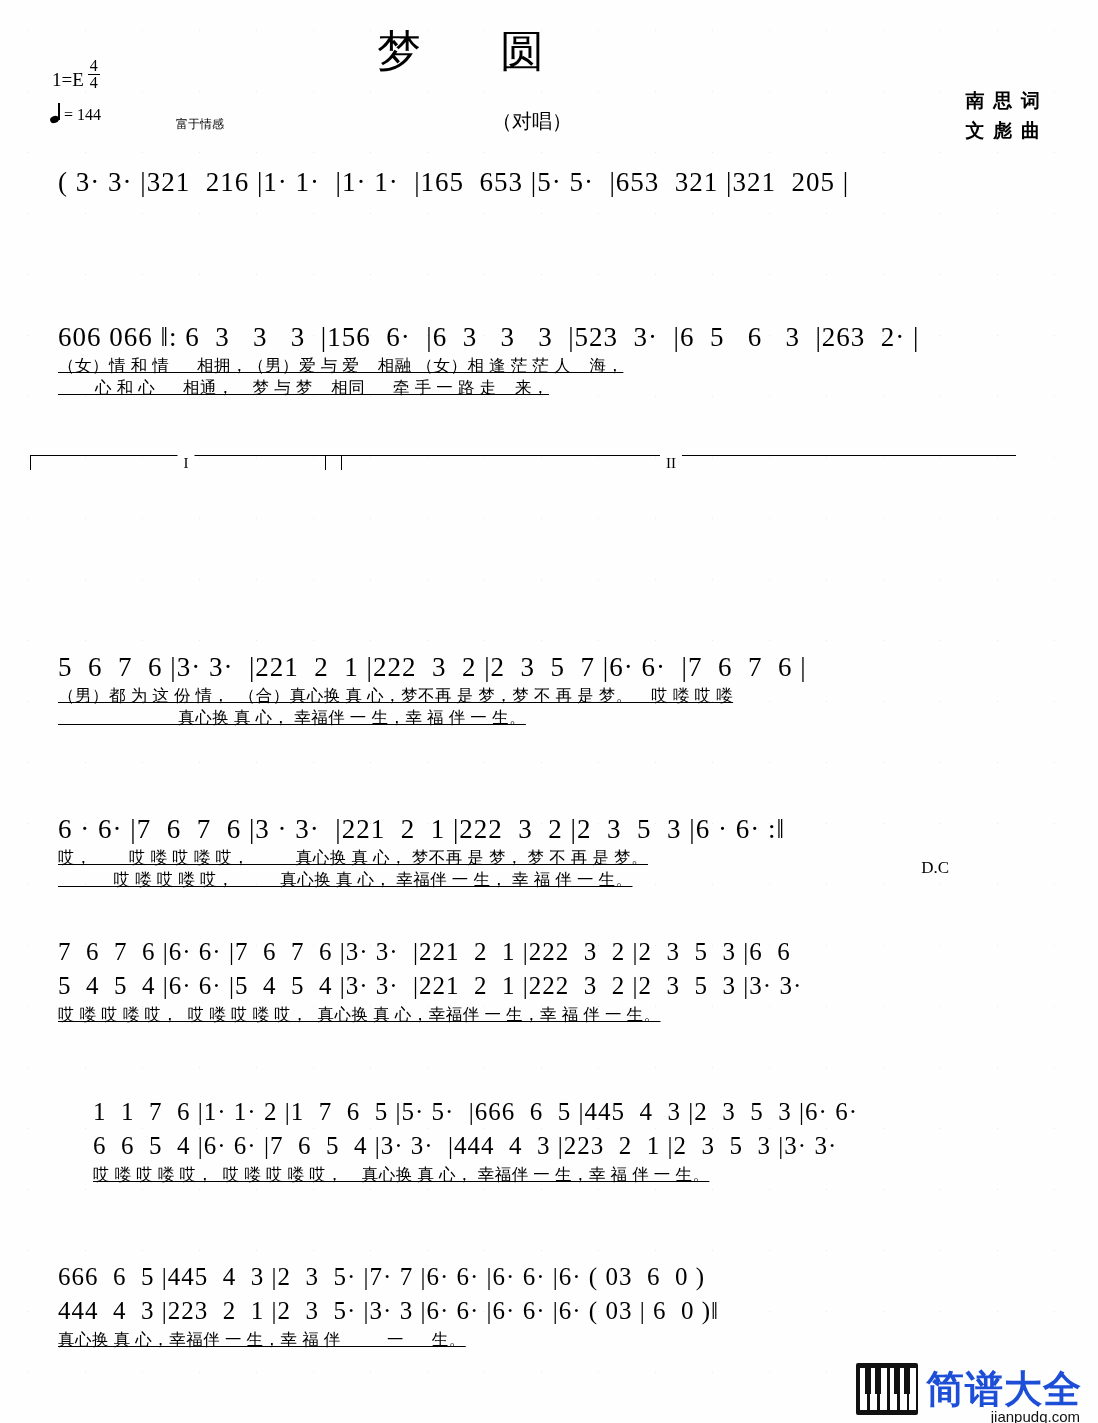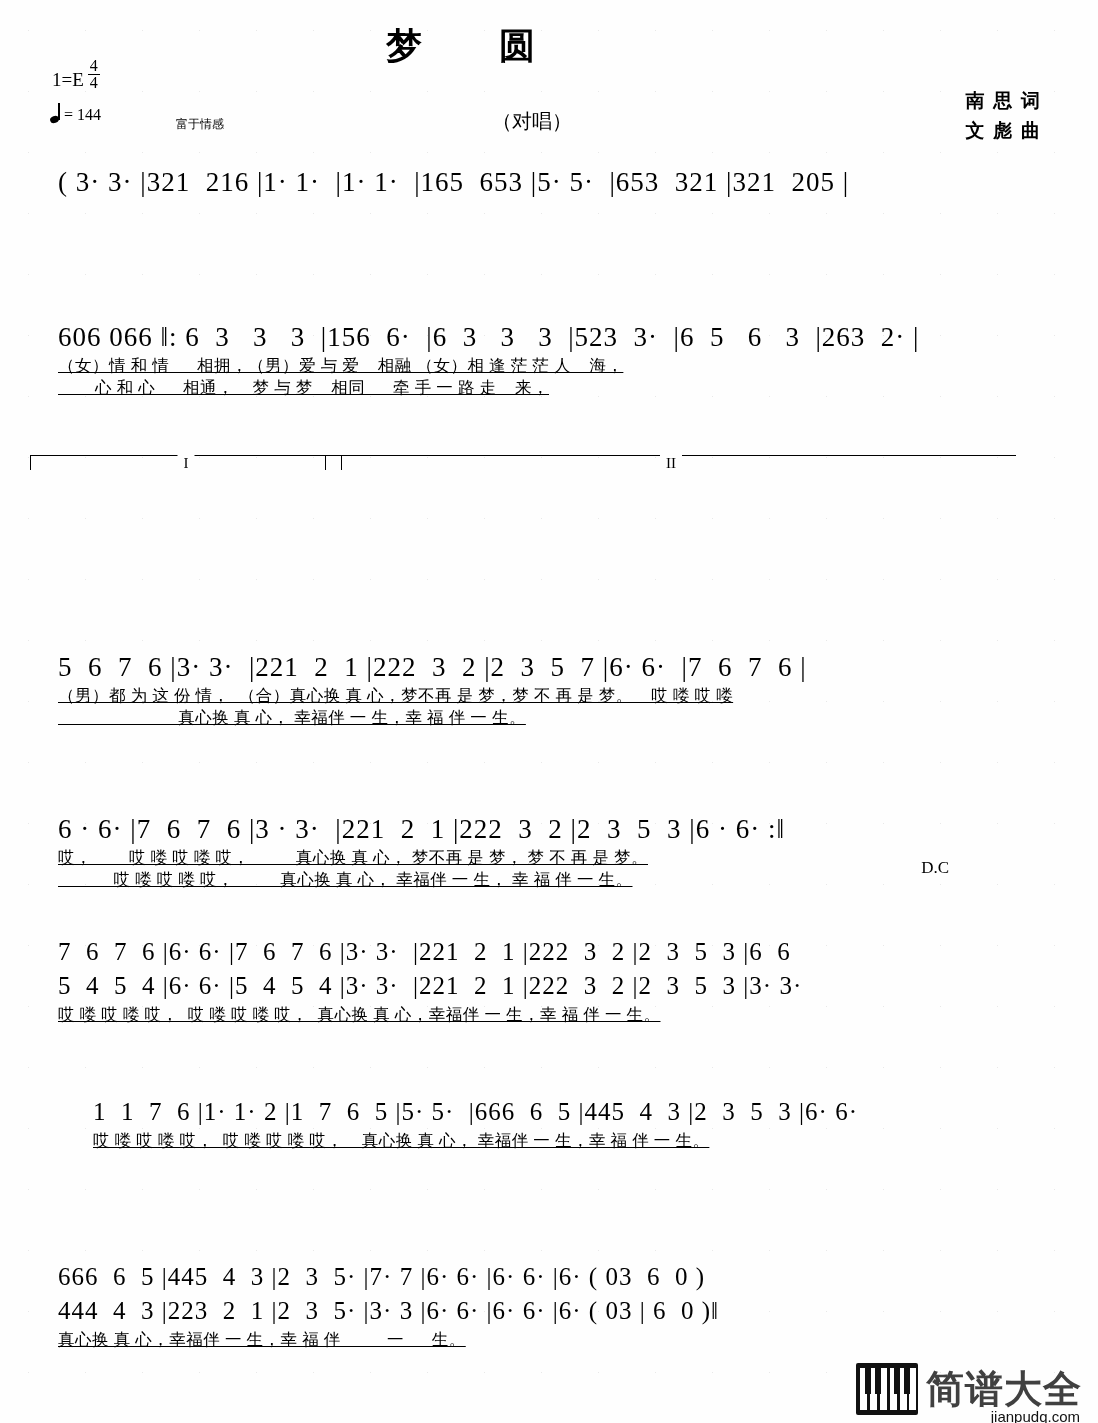--- a/index.html
+++ b/index.html
@@ -21,22 +21,22 @@
     height: 1423px;
     background: #fefefe;
   }
   
   .title {
     position: absolute;
     top: 22px;
     left: 0;
     width: 921px;
     text-align: center;
-    font-size: 36px;
-    font-weight: bold;
+    font-size: 44px;
+    font-weight: normal;
     letter-spacing: 34px;
     text-indent: 34px;
     font-family: "Liberation Serif", serif;
   }
   .key-sig {
     position: absolute;
     left: 52px;
     top: 58px;
     font-size: 19px;
     font-family: "Liberation Serif", serif;
@@ -185,21 +185,21 @@
   .piano .bk {
     position: absolute;
     top: 4px;
     width: 6px;
     height: 27px;
     background: #111;
   }
   .logo-text {
     font-size: 38px;
     font-weight: bold;
-    color: #404040;
+    color: #1d4ed8;
     letter-spacing: 1px;
     font-family: "Liberation Serif", serif;
   }
   .logo-url {
     position: absolute;
     right: 18px;
     bottom: -2px;
     font-size: 15px;
     color: #111;
     font-family: "Liberation Sans", sans-serif;
@@ -275,20 +275,21 @@
   </div>
 
   <div class="system" style="top:935px;">
     <div class="notes small">7  6  7  6 |6· 6· |7  6  7  6 |3· 3·  |221  2  1 |222  3  2 |2  3  5  3 |6  6</div>
     <div class="notes small">5  4  5  4 |6· 6· |5  4  5  4 |3· 3·  |221  2  1 |222  3  2 |2  3  5  3 |3· 3·</div>
     <div class="lyrics">哎 喽 哎 喽 哎，  哎 喽 哎 喽 哎，  真心换 真 心，幸福伴 一 生，幸 福 伴 一 生。</div>
   </div>
 
   <div class="system" style="top:1095px;padding-left:35px;">
     <div class="notes small">1  1  7  6 |1· 1· 2 |1  7  6  5 |5· 5·  |666  6  5 |445  4  3 |2  3  5  3 |6· 6·</div>
+    <div class="notes small">6  6  5  4 |6· 6· |7  6  5  4 |3· 3·  |444  4  3 |223  2  1 |2  3  5  3 |3· 3·</div>
     <div class="lyrics">哎 喽 哎 喽 哎，  哎 喽 哎 喽 哎，    真心换 真 心， 幸福伴 一 生，幸 福 伴 一 生。</div>
   </div>
 
   <div class="system" style="top:1260px;">
     <div class="notes small">666  6  5 |445  4  3 |2  3  5· |7· 7 |6· 6· |6· 6· |6· ( 03  6  0 )</div>
     <div class="notes small">444  4  3 |223  2  1 |2  3  5· |3· 3 |6· 6· |6· 6· |6· ( 03 | 6  0 )‖</div>
     <div class="lyrics">真心换 真 心，幸福伴 一 生，幸 福 伴          一      生。</div>
   </div>
 
   <div class="logo">

